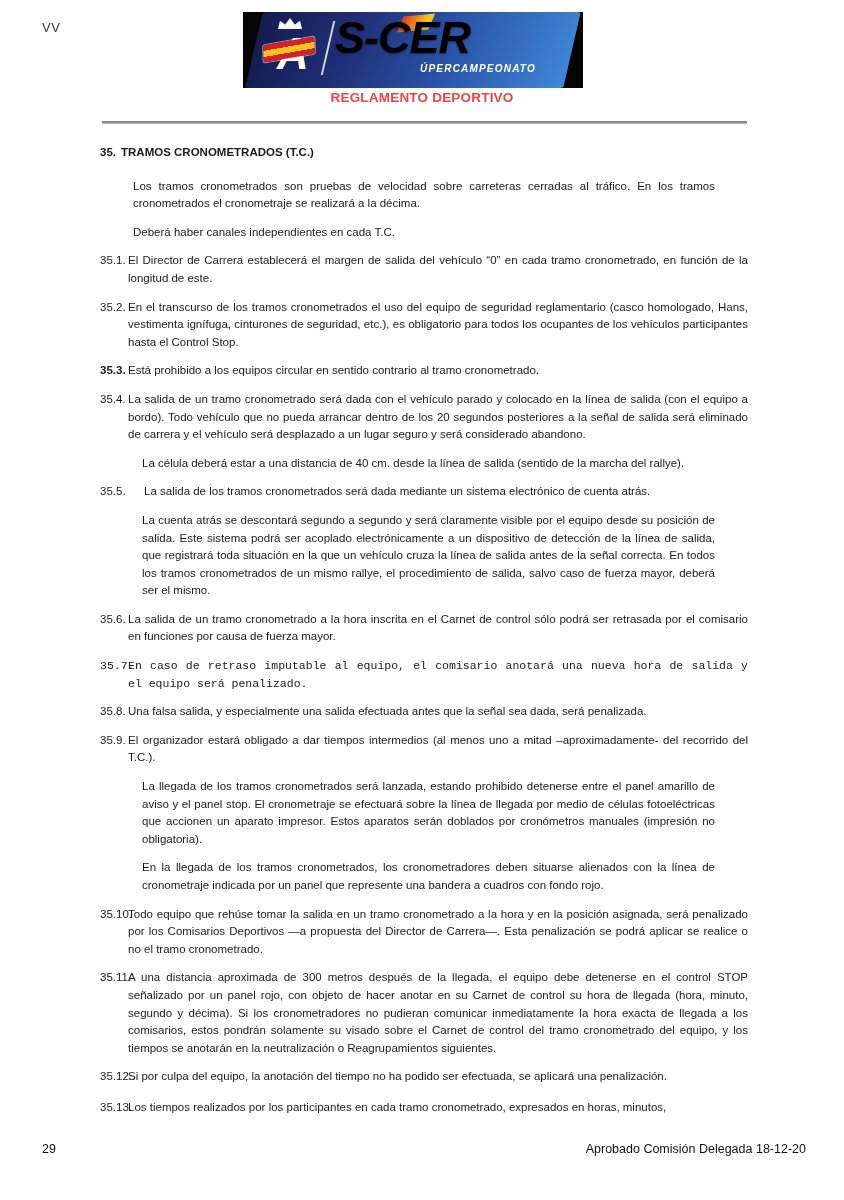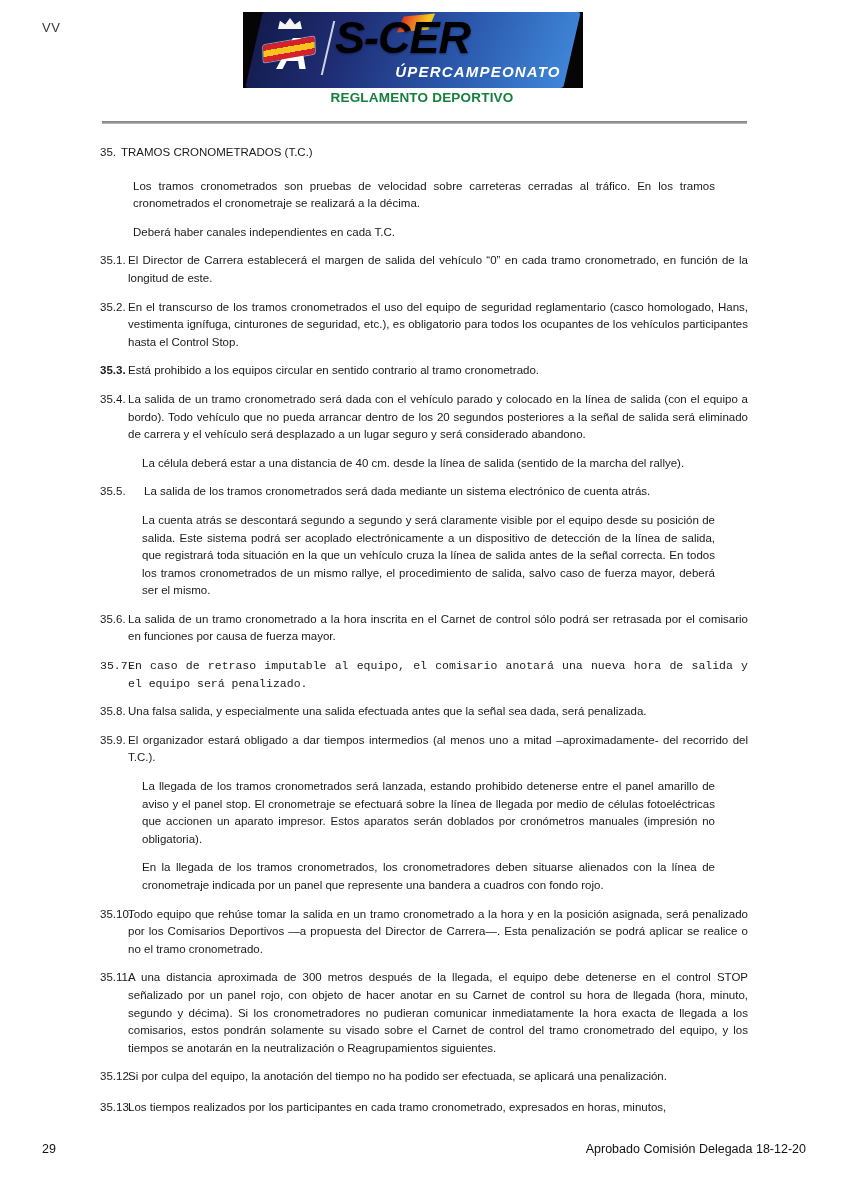--- a/index.html
+++ b/index.html
@@ -53,41 +53,41 @@
     transform:skewX(-28deg) rotate(-6deg);
   }
   .logo-main{
     position:absolute;left:92px;top:0px;width:232px;height:52px;
     font-size:45px;line-height:52px;font-weight:bold;font-style:italic;
     color:#000000;text-align:left;letter-spacing:-1px;
     text-shadow:0 1px 2px rgba(0,0,20,.5);
   }
   .logo-sub{
     position:absolute;left:142px;top:51px;width:186px;
-    font-size:15px;font-weight:bold;font-style:italic;
+    font-size:10px;font-weight:bold;font-style:italic;
     color:#ffffff;letter-spacing:1.2px;text-align:center;white-space:nowrap;
   }
   
   .doc-title{
     position:absolute;left:0;right:0;top:90px;
-    text-align:center;font-size:13.5px;font-weight:bold;color:#15803d;
+    text-align:center;font-size:13.5px;font-weight:bold;color:#ef4444;
     letter-spacing:.2px;
   }
   .header-rule{
     position:absolute;left:102px;top:121px;width:645px;height:3px;
     border:none;margin:0;padding:0;
     background:linear-gradient(180deg,#7d7d7d 0%,#9b9b9b 60%,#c2c2c2 100%);
   }
   
   .content{
     position:absolute;left:100px;top:144px;width:648px;
     font-size:11.5px;line-height:17.6px;
   }
   .block{margin:0 0 11px 0;text-align:justify;}
-  .heading{position:relative;padding-left:21px;font-weight:normal;font-size:11.5px;margin-bottom:16px;}
+  .heading{position:relative;padding-left:21px;font-weight:bold;font-size:11.5px;margin-bottom:16px;}
   .heading .num{position:absolute;left:0;}
   .item{position:relative;padding-left:28px;}
   .item .num{position:absolute;left:-28px;white-space:nowrap;}
   .item .txt{}
   .boldnum .num{font-weight:bold;}
   .intro{margin-left:33px;width:582px;}
   .subpara{margin-left:42px;width:573px;}
   .item-wrap{padding-left:28px;}
   
   .footer{

